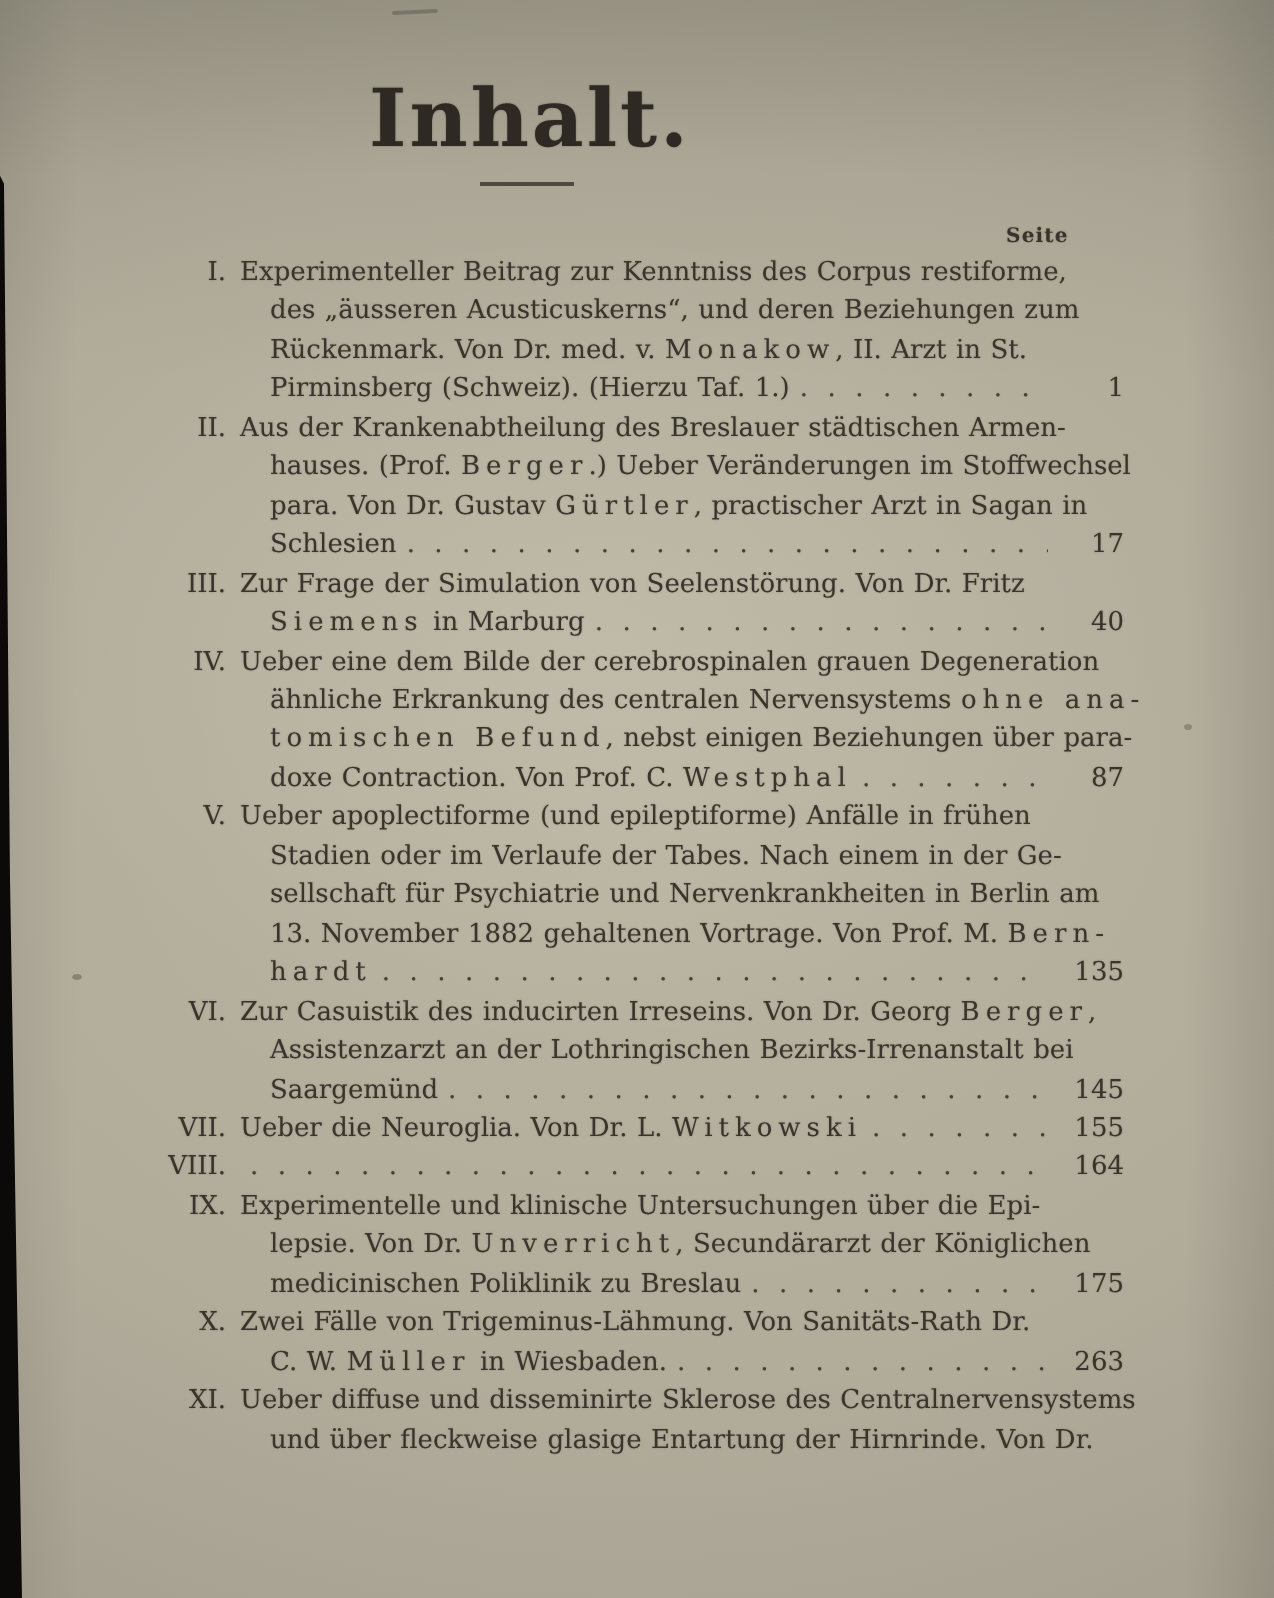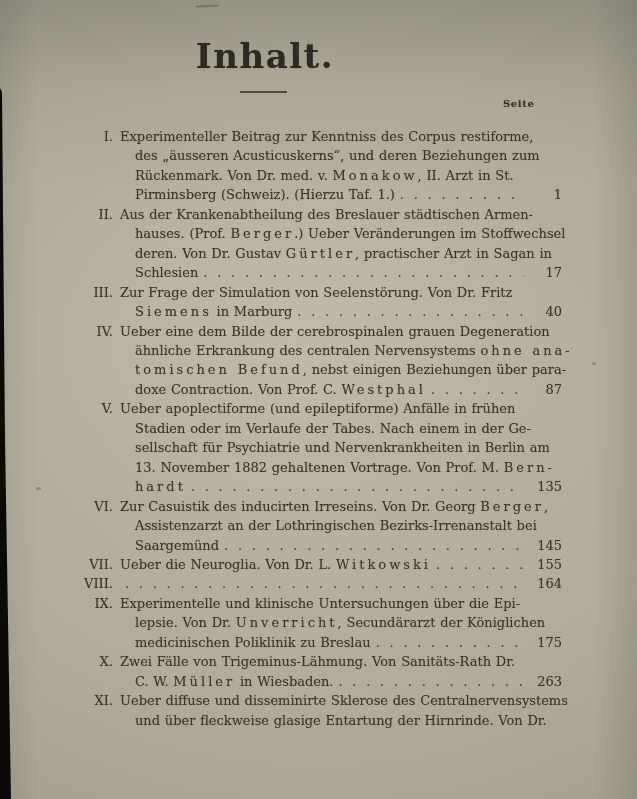--- a/index.html
+++ b/index.html
@@ -23,30 +23,30 @@
   }
   .mark-top {
     position:absolute; left:196px; top:5px; width:23px; height:2px;
     background:rgba(95,92,82,0.55); border-radius:2px; transform:rotate(-3deg);
   }
   .speck-a { position:absolute; left:36px; top:487px; width:5px; height:3px; background:rgba(85,80,70,0.45); border-radius:50%; }
   .speck-b { position:absolute; left:592px; top:362px; width:4px; height:3px; background:rgba(85,80,70,0.40); border-radius:50%; }
 
   .title {
     position:absolute; top:36px; left:150px; width:230px;
-    text-align:center; font-size:34px; font-weight:bold;
+    text-align:center; font-size:40px; font-weight:bold;
     color:#2e2922; letter-spacing:1.5px;
     text-shadow:0 0 1px rgba(46,41,34,0.4);
   }
   .rule {
     position:absolute; top:91px; left:240px; width:47px; height:2px;
     background:#4e483d;
   }
   .col-header {
-    position:absolute; top:98px; left:503px; width:46px;
+    position:absolute; top:113px; left:503px; width:46px;
     font-size:10px; font-weight:bold; color:#39342b; letter-spacing:0.6px;
     text-shadow:0 0 1px rgba(57,52,43,0.35);
   }
 
   .toc {
     position:absolute; top:127px; left:60px; width:502px;
     font-size:13px; line-height:19.45px; color:#39342c;
     word-spacing:0.6px;
     text-shadow:0 0 1px rgba(57,52,44,0.30);
   }
@@ -118,21 +118,21 @@
     <div class="row cont">
       <span class="num"></span>
       <span class="txt"><span>hauses. (Prof. </span><span class="sp">Berger</span><span>.) Ueber Veränderungen im Stoffwechsel</span></span>
 
       <span class="pg"></span>
     </div>
 
 
     <div class="row cont">
       <span class="num"></span>
-      <span class="txt"><span>deren. Von Dr. Gustav </span><span class="sp">Gürtler</span><span>, practischer Arzt in Sagan in</span></span>
+      <span class="txt"><span>para. Von Dr. Gustav </span><span class="sp">Gürtler</span><span>, practischer Arzt in Sagan in</span></span>
 
       <span class="pg"></span>
     </div>
 
     <div class="row cont">
       <span class="num"></span>
       <span class="txt"><span>Schlesien</span></span>
       <span class="leader">. . . . . . . . . . . . . . . . . . . . . . . . . . . . . . . . . . . . . . . . </span>
       <span class="pg">17</span>
     </div>

